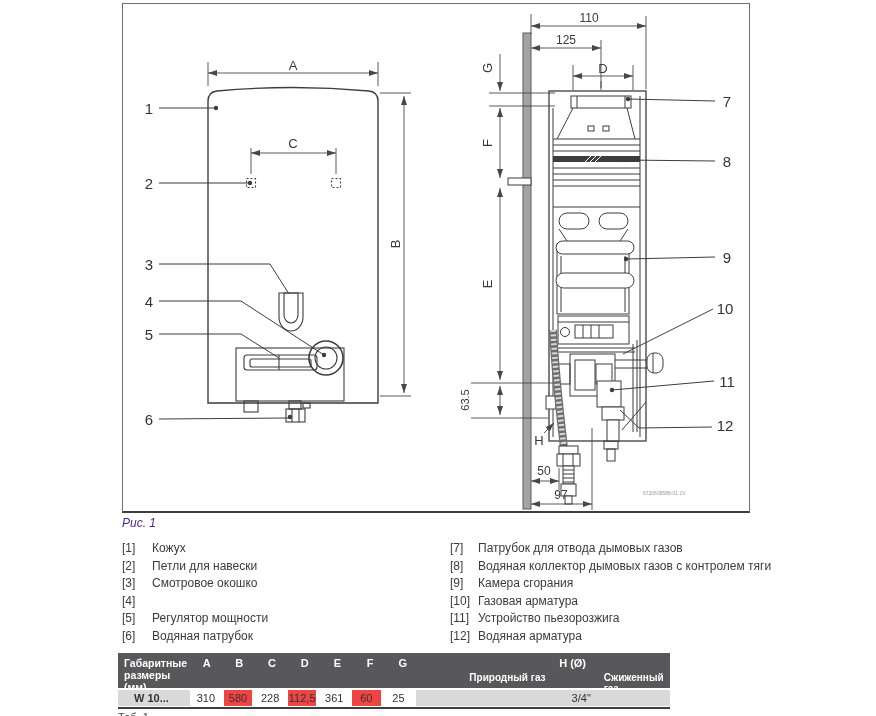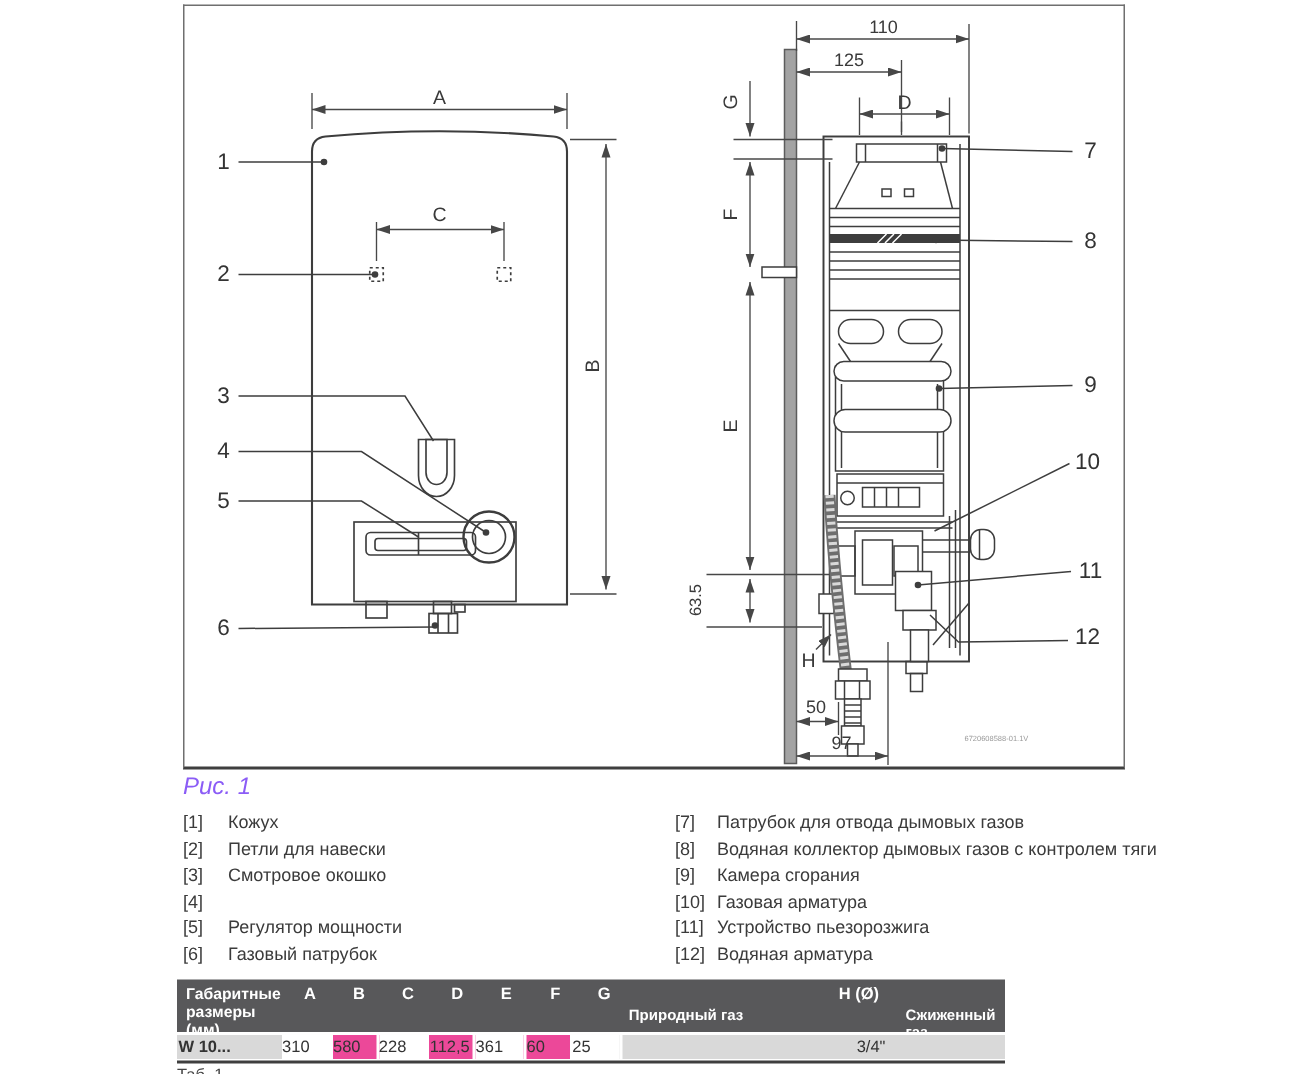--- a/index.html
+++ b/index.html
@@ -10,41 +10,41 @@
           border:1px solid #6f6f6f;border-bottom:2px solid #3f3f3f;background:#fff;}
   .figure svg{position:absolute;left:0;top:0;}
   .fig-label{position:absolute;transform:translate(-50%,-50%);font-size:12px;color:#3a3a3a;
              white-space:nowrap;line-height:1;}
   .fig-label.big{font-size:13px;}
   .fig-label.rot{transform:translate(-50%,-50%) rotate(-90deg);}
   .fig-label.small{font-size:11px;}
   .callout{position:absolute;transform:translate(-50%,-50%);font-size:15px;color:#333;line-height:1;}
   .code{position:absolute;font-size:5px;color:#999;transform:none;}
   
-  .fig-caption{position:absolute;left:122px;top:516px;font-size:16px;font-style:italic;color:#8b5cf6;}
+  .fig-caption{position:absolute;left:122px;top:516px;font-size:12px;font-style:italic;color:#4c1d95;}
   .legend{position:absolute;top:540px;font-size:12px;color:#3b3b3b;}
   .legend.lcol{left:122px;width:315px;}
   .legend.rcol{left:450px;width:325px;}
   .li{display:flex;line-height:17.5px;white-space:nowrap;}
   .ln{flex:0 0 30px;}
   .rcol .ln{flex:0 0 28px;}
   
   .dims-table{position:absolute;left:118px;top:653px;width:552px;}
   .thead{display:flex;background:#58585a;color:#fff;height:35px;font-weight:bold;box-sizing:border-box;}
   .th-label{width:82px;font-size:10.5px;line-height:12px;padding:4px 0 0 6px;box-sizing:border-box;}
   .th-col{width:37.5px;text-align:center;font-size:11px;padding-top:4px;box-sizing:border-box;}
   .th-h{width:287.5px;display:flex;flex-direction:column;box-sizing:border-box;}
   .th-h-top{text-align:center;font-size:11px;padding:4px 16px 0 72px;}
   .th-h-sub{display:flex;font-size:10px;margin-top:3px;}
-  .th-h-nat{width:184.5px;text-align:left;padding-right:8px;box-sizing:border-box;}
+  .th-h-nat{width:184.5px;text-align:center;padding-right:8px;box-sizing:border-box;}
   .th-h-lpg{flex:1;}
   .trow{display:flex;height:16px;line-height:16px;font-size:11px;color:#333;margin-top:2px;}
-  .td-label{width:82px;background:#d9d9d9;font-weight:bold;padding-left:1px;box-sizing:border-box;}
-  .td{width:37.5px;box-sizing:border-box;}
-  .td.g{background:#ec4899;border-left:2px solid #fff;border-right:2px solid #fff;}
+  .td-label{width:82px;background:#d9d9d9;font-weight:bold;padding-left:16px;box-sizing:border-box;}
+  .td{width:37.5px;text-align:center;box-sizing:border-box;}
+  .td.g{background:#ef4444;border-left:2px solid #fff;border-right:2px solid #fff;}
   .td-h{width:287.5px;text-align:center;background:#d9d9d9;border-left:2px solid #fff;
         box-sizing:border-box;padding-left:76px;}
   .trule{height:2px;background:#3f3f3f;margin-top:1px;}
   .table-caption{position:absolute;left:118px;top:711px;font-size:11px;color:#444;}
 </style>
 </head>
 <body>
 
 <div class="page">
 
@@ -285,21 +285,21 @@
       </div>
     <div class="li">
         <span class="ln">[4]</span>
       </div>
     <div class="li">
         <span class="ln">[5]</span>
         <span>Регулятор мощности</span>
       </div>
     <div class="li">
         <span class="ln">[6]</span>
-        <span>Газовый патрубок</span>
+        <span>Водяная патрубок</span>
       </div>
   </div>
 
   <div class="legend rcol">
     <div class="li">
         <span class="ln">[7]</span>
         <span>Патрубок для отвода дымовых газов</span>
       </div>
     <div class="li">
         <span class="ln">[8]</span>

